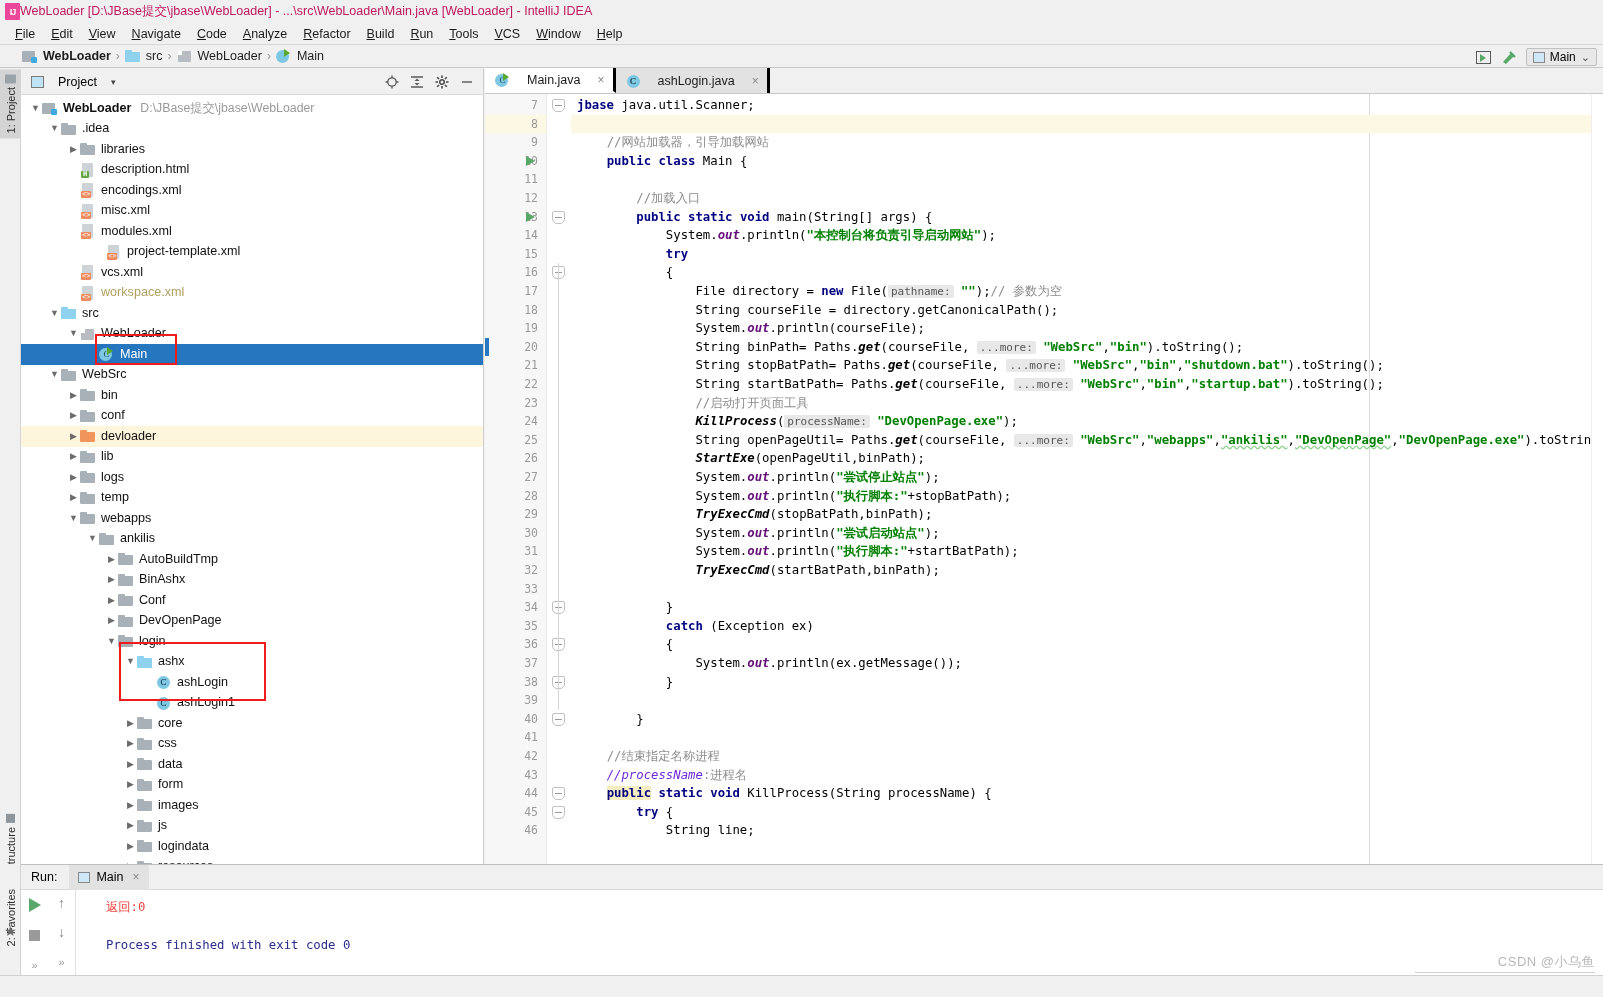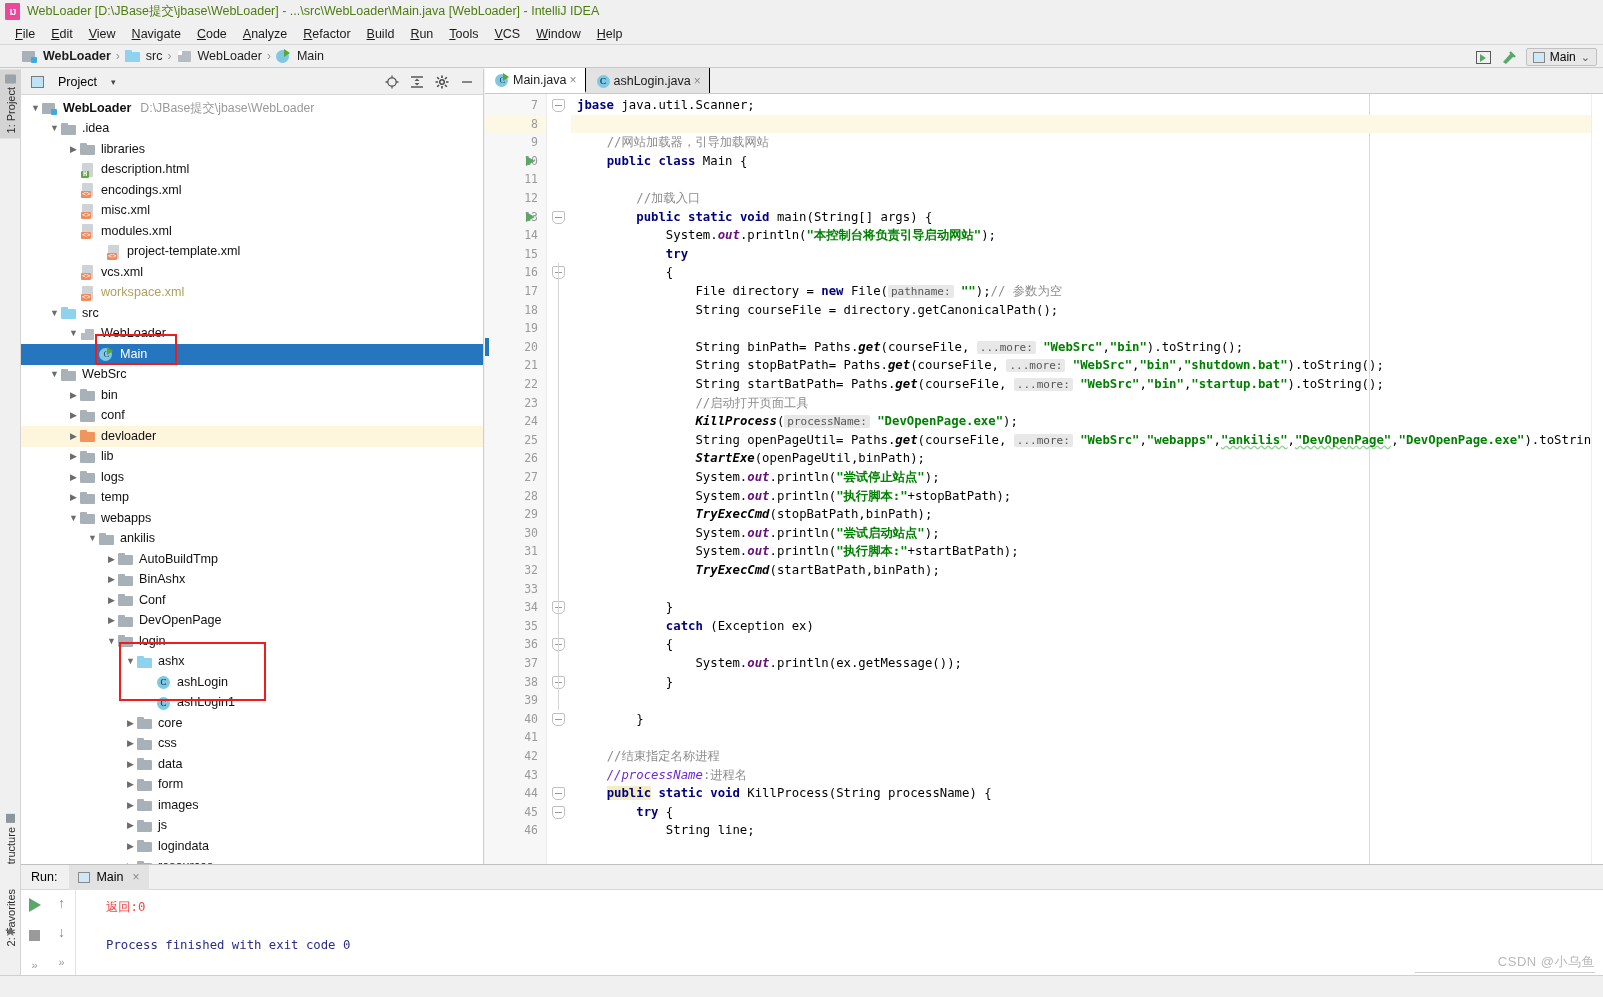--- a/index.html
+++ b/index.html
@@ -16,23 +16,23 @@
   .app { position: relative; width: 1603px; height: 997px; background:#f0f0f0; }
 
   
   .titlebar {
     height: 23px; background:#f0f0f0; display:flex; align-items:center;
     padding-left:5px; border-bottom:0px solid #ddd;
   }
   .ij-logo {
     width:15px;height:17px;background:#ec4899;color:#fff;font-size:9px;
     display:flex;align-items:center;justify-content:center;font-weight:bold;
-    margin-right:7px; border-radius:1px; letter-spacing:-1px;
-  }
-  .title-text { font-size:12.5px; color:#4d7c0f; }
+    border-radius:1px; letter-spacing:-1px;
+  }
+  .title-text { font-size:12.5px; color:#be185d; }
 
   
   .menubar { height:21px; background:#f0f0f0; display:flex; align-items:center; padding-left:7px; }
   .menu-item { padding:1px 8px; font-size:12.5px; color:#1a1a1a; cursor:default; }
   .menu-item u { text-decoration: underline; }
 
   
   .navbar {
     height:24px; background:#f0f0f0; display:flex; align-items:center;
     padding-left:22px; border-top:1px solid #d6d6d6; border-bottom:1px solid #c8c8c8;
@@ -111,22 +111,22 @@
   
   .redbox { position:absolute; border:2.5px solid #ee1c1c; pointer-events:none; z-index:40; }
 
   
   .editor-area {
     position:absolute; left:485px; top:69px; right:0; height:795px; background:#fff;
     display:flex; flex-direction:column;
   }
   .tabs { height:25px; background:#f0f0f0; display:flex; align-items:flex-end; border-bottom:1px solid #c9c9c9; }
   .tab {
-    height:25px; display:flex; align-items:center; gap:0; padding:0 8px 0 10px;
-    font-size:12.5px; background:#e2e2e2; border-right:1px solid #000000; color:#1a1a1a;
+    height:25px; display:flex; align-items:center; gap:14px; padding:0 8px 0 10px;
+    font-size:12.5px; background:#e2e2e2; border-right:3px solid #000000; color:#1a1a1a;
   }
   .tab.active { background:#fff; border-bottom:2px solid #fff; }
   .tab-x { color:#8a8a8a; font-size:12px; margin-left:3px; }
   .code-wrap { flex:1; display:flex; position:relative; overflow:hidden; background:#fff; }
   .gutter { width:62px; background:#f7f7f7; border-right:1px solid #ebebeb; flex:none; position:relative; }
   .foldcol { width:24px; background:#fff; flex:none; position:relative; }
   .codecol { flex:1; position:relative; overflow:hidden; }
   .ln { position:absolute; right:8px; font-size:11.5px; color:#9a9a9a;
         font-family:"DejaVu Sans Mono",monospace; line-height:18.6px; height:18.6px; }
   .crow { position:absolute; left:0; white-space:pre; font-family:"DejaVu Sans Mono",monospace;
@@ -617,20 +617,21 @@
           <div class="crow" style="top: 39.2px; left: 6px;">    <span class="cmt">//网站加载器，引导加载网站</span></div>
           <div class="crow" style="top: 57.8px; left: 6px;">    <span class="kw">public class</span> Main {</div>
           <div class="crow" style="top: 76.4px; left: 6px;"></div>
           <div class="crow" style="top: 95px; left: 6px;">        <span class="cmt">//加载入口</span></div>
           <div class="crow" style="top: 113.6px; left: 6px;">        <span class="kw">public static void</span> main(String[] args) {</div>
           <div class="crow" style="top: 132.2px; left: 6px;">            System.<span class="fld">out</span>.println(<span class="str">"本控制台将负责引导启动网站"</span>);</div>
           <div class="crow" style="top: 150.8px; left: 6px;">            <span class="kw">try</span></div>
           <div class="crow" style="top: 169.4px; left: 6px;">            {</div>
           <div class="crow" style="top: 188px; left: 6px;">                File directory = <span class="kw">new</span> File(<span class="hint">pathname:</span> <span class="str">""</span>);<span class="cmt">// 参数为空</span></div>
           <div class="crow" style="top: 206.6px; left: 6px;">                String courseFile = directory.getCanonicalPath();</div>
+          <div class="crow" style="top: 225.2px; left: 6px;">                System.<span class="fld">out</span>.println(courseFile);</div>
           <div class="crow" style="top: 243.8px; left: 6px;">                String binPath= Paths.<span class="mth">get</span>(courseFile, <span class="hint">...more:</span> <span class="str">"WebSrc"</span>,<span class="str">"bin"</span>).toString();</div>
           <div class="crow" style="top: 262.4px; left: 6px;">                String stopBatPath= Paths.<span class="mth">get</span>(courseFile, <span class="hint">...more:</span> <span class="str">"WebSrc"</span>,<span class="str">"bin"</span>,<span class="str">"shutdown.bat"</span>).toString();</div>
           <div class="crow" style="top: 281px; left: 6px;">                String startBatPath= Paths.<span class="mth">get</span>(courseFile, <span class="hint">...more:</span> <span class="str">"WebSrc"</span>,<span class="str">"bin"</span>,<span class="str">"startup.bat"</span>).toString();</div>
           <div class="crow" style="top: 299.6px; left: 6px;">                <span class="cmt">//启动打开页面工具</span></div>
           <div class="crow" style="top: 318.2px; left: 6px;">                <span class="mth">KillProcess</span>(<span class="hint">processName:</span> <span class="str">"DevOpenPage.exe"</span>);</div>
           <div class="crow" style="top: 336.8px; left: 6px;">                String openPageUtil= Paths.<span class="mth">get</span>(courseFile, <span class="hint">...more:</span> <span class="str">"WebSrc"</span>,<span class="str">"webapps"</span>,<span class="str wavy">"ankilis"</span>,<span class="str wavy">"DevOpenPage"</span>,<span class="str">"DevOpenPage.exe"</span>).toString();</div>
           <div class="crow" style="top: 355.4px; left: 6px;">                <span class="mth">StartExe</span>(openPageUtil,binPath);</div>
           <div class="crow" style="top: 374px; left: 6px;">                System.<span class="fld">out</span>.println(<span class="str">"尝试停止站点"</span>);</div>
           <div class="crow" style="top: 392.6px; left: 6px;">                System.<span class="fld">out</span>.println(<span class="str">"执行脚本:"</span>+stopBatPath);</div>
           <div class="crow" style="top: 411.2px; left: 6px;">                <span class="mth">TryExecCmd</span>(stopBatPath,binPath);</div>

